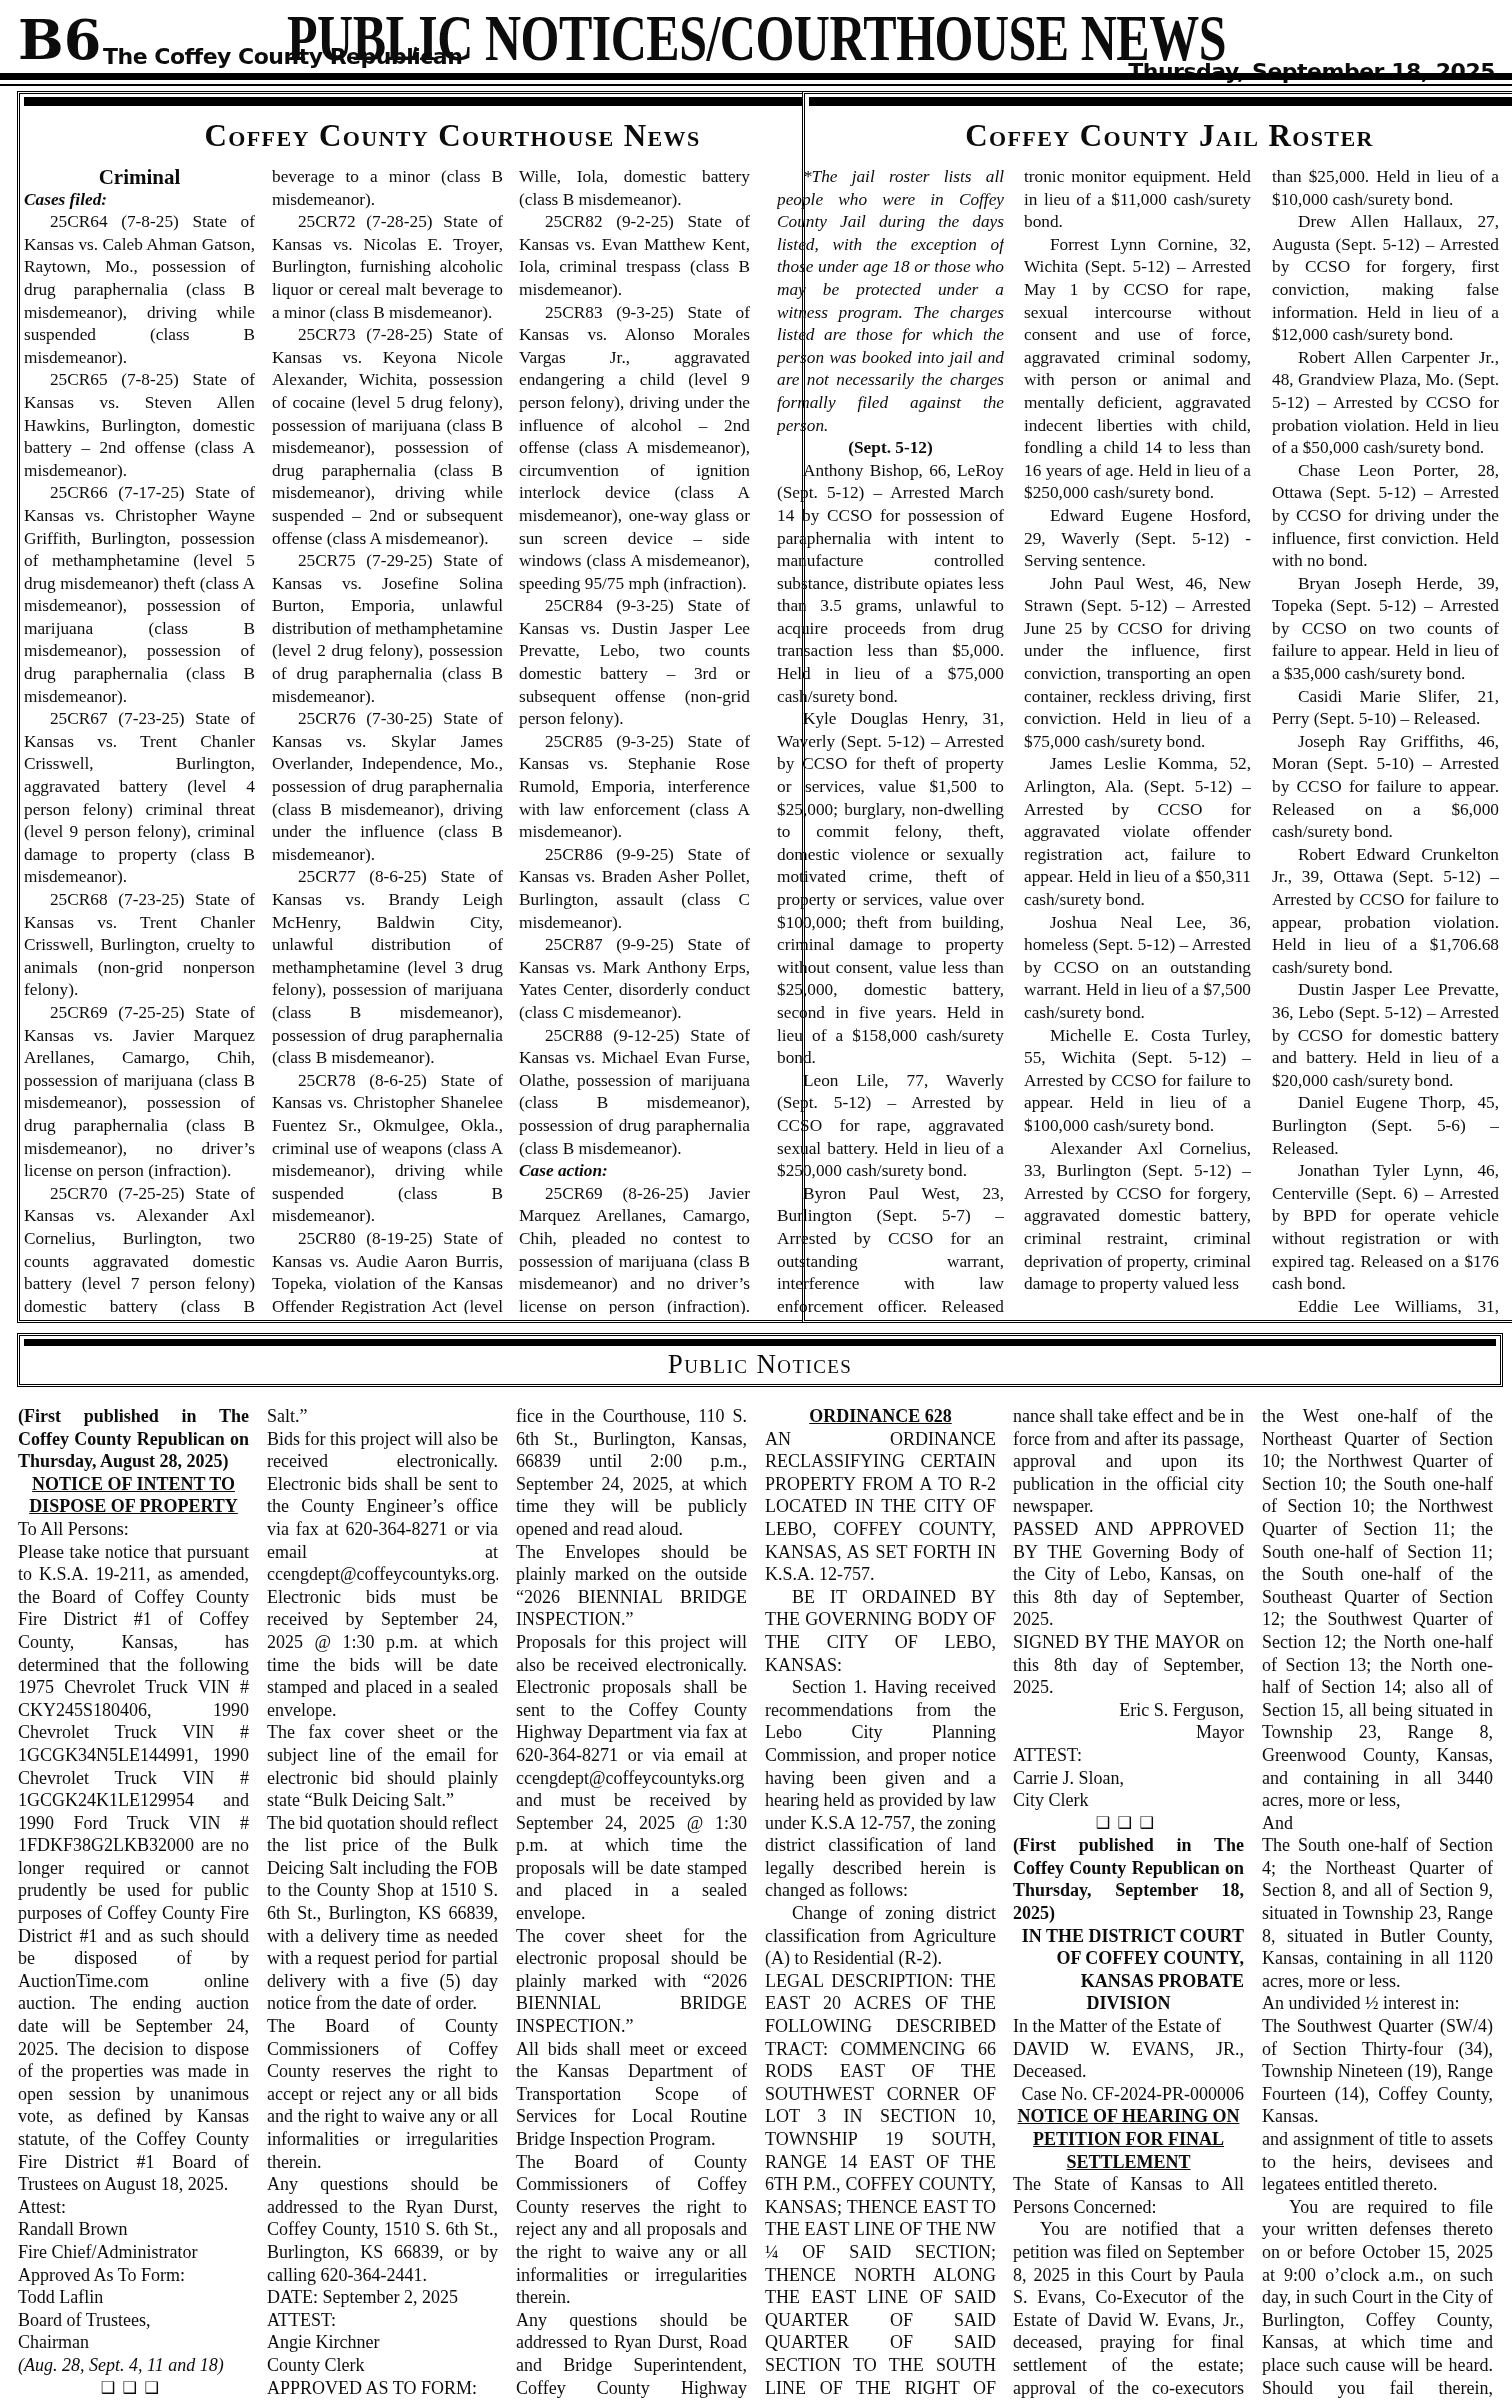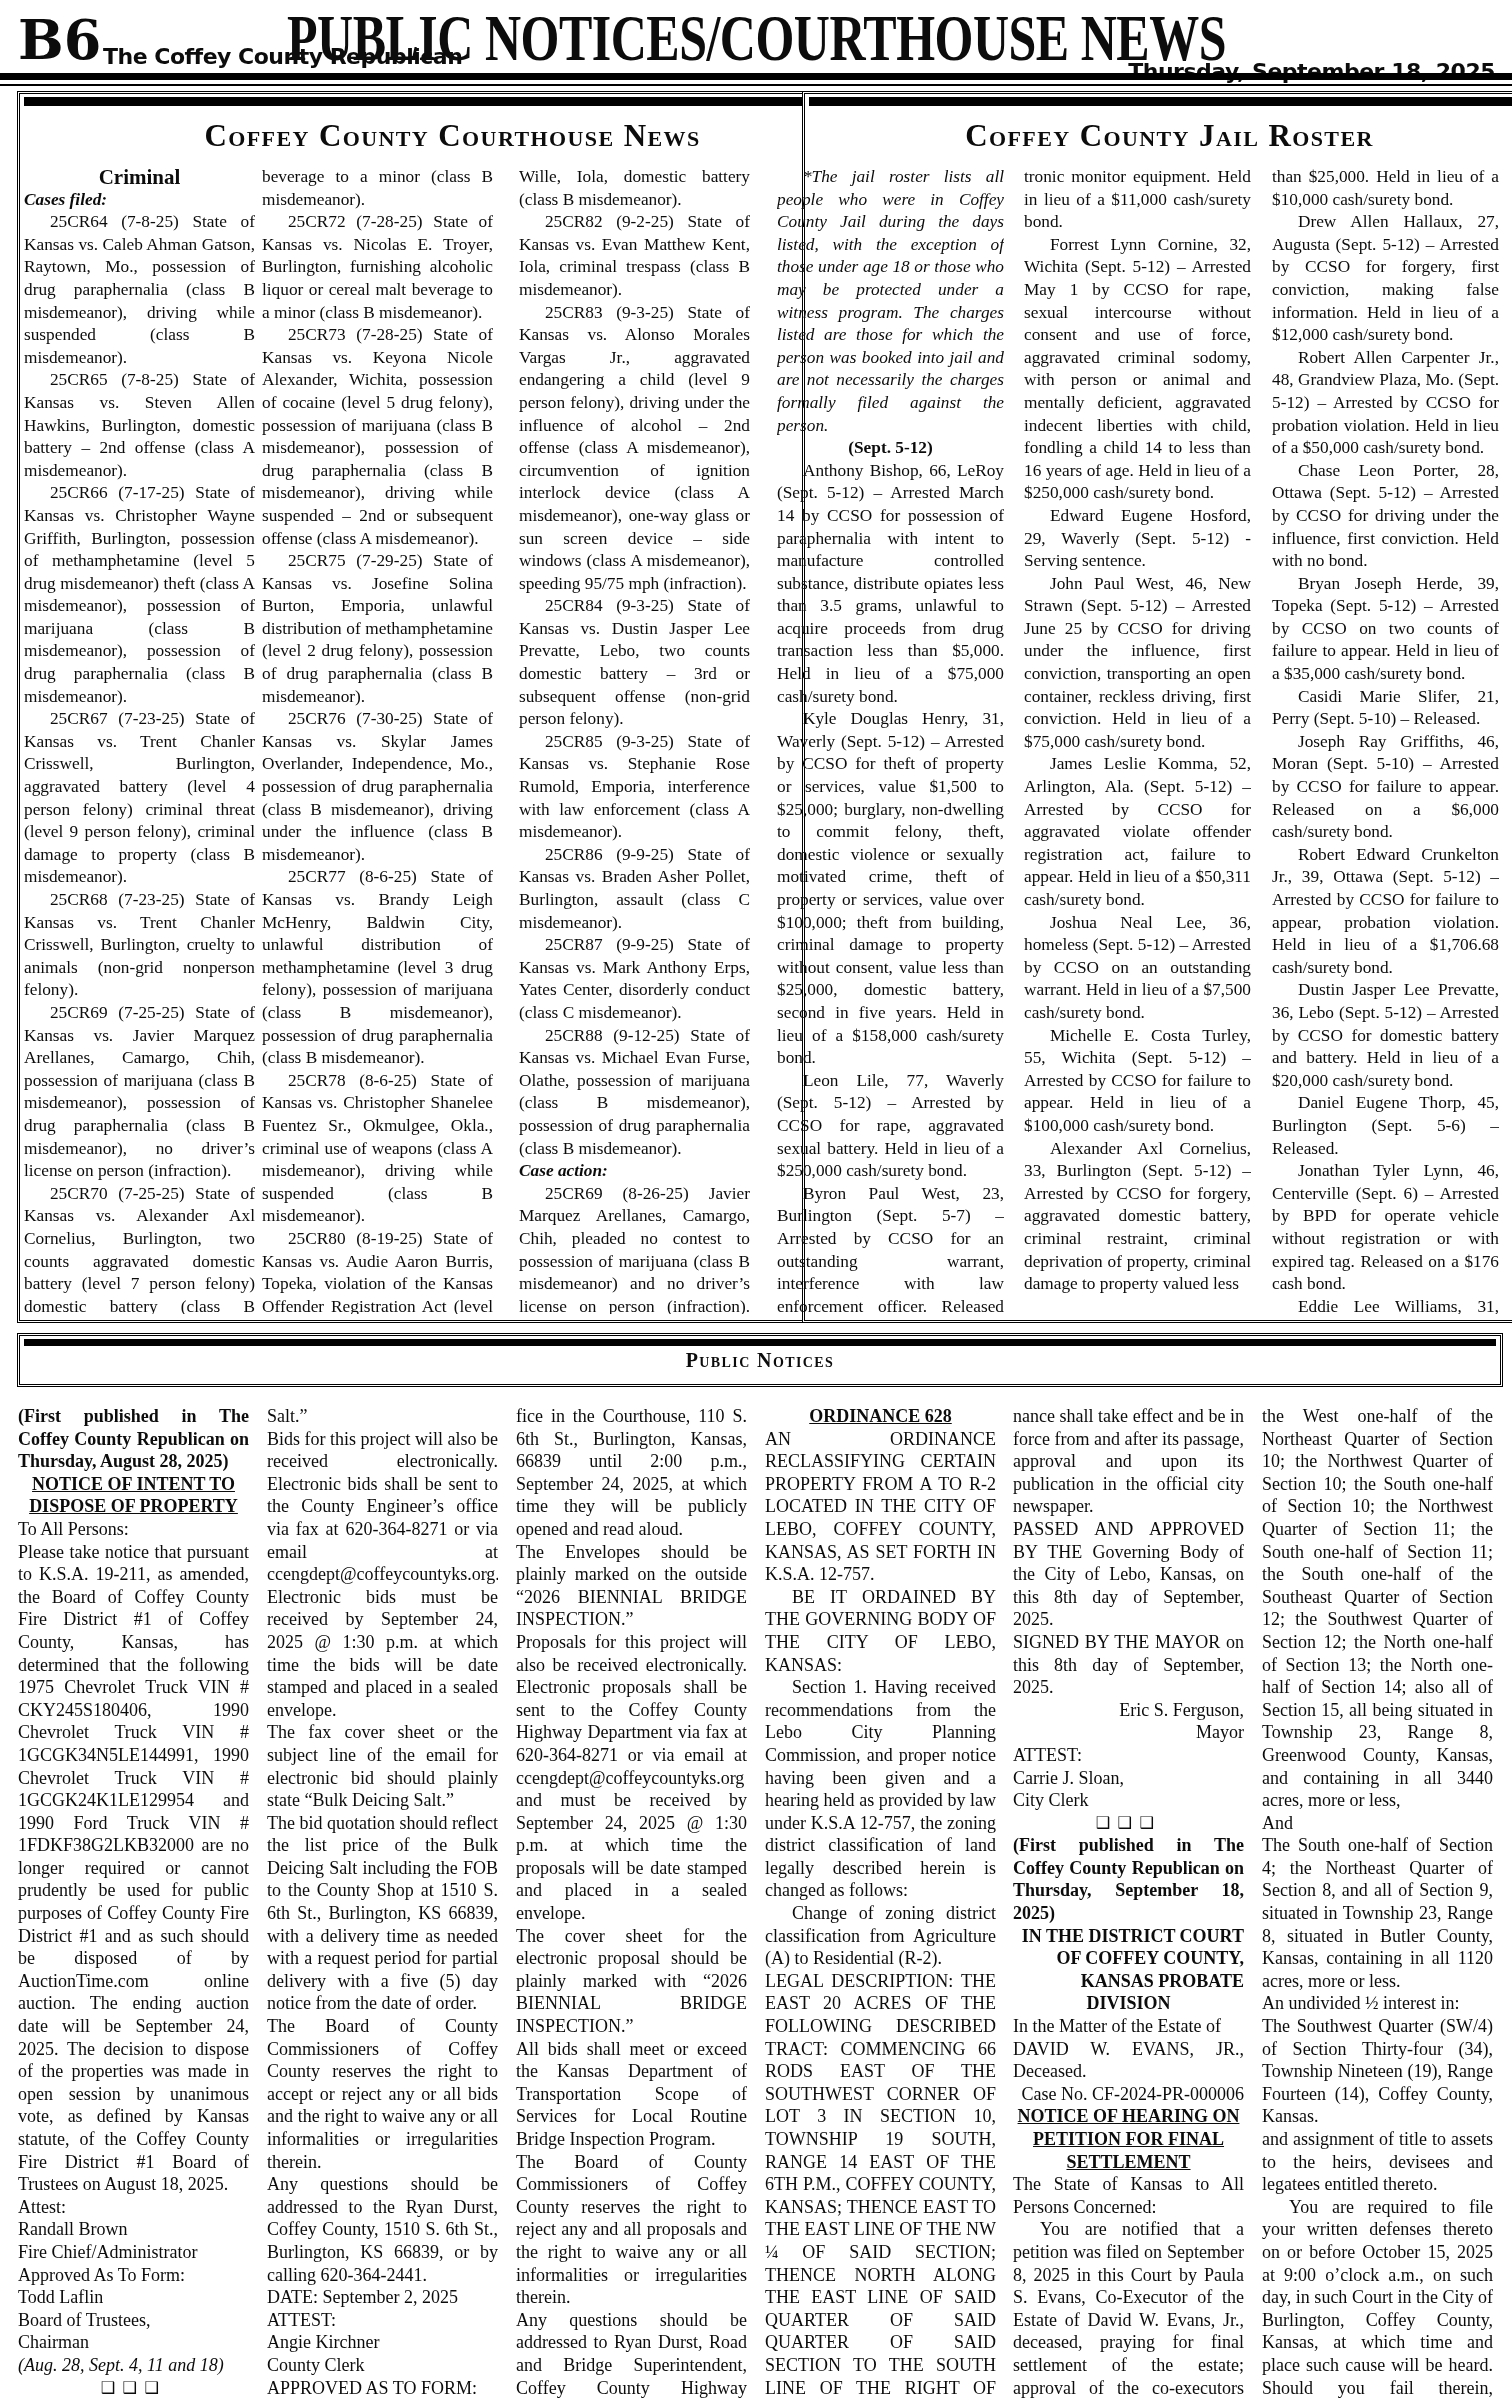--- a/index.html
+++ b/index.html
@@ -17,21 +17,21 @@
            font-family:"DejaVu Sans",sans-serif;letter-spacing:-0.5px;}
   .rule-thick{position:absolute;top:73px;left:0;width:1513px;height:7.2px;background:#000;}
   .rule-thin{position:absolute;top:84px;left:0;width:1513px;height:1.9px;background:#000;}
   
   .box{position:absolute;border:3.4px double #000;background:#fff;box-sizing:border-box;}
   .box .bar{height:8.6px;background:#000;margin:3.4px 4.3px 0 4.3px;}
   .box h2{text-align:center;font-variant:small-caps;font-weight:bold;font-size:31px;
           margin:12.5px 0 0 0;letter-spacing:1.4px;font-family:"Liberation Serif",serif;}
   .banner{position:absolute;border:3.4px double #000;background:#fff;box-sizing:border-box;overflow:hidden;}
   .banner .bar{height:7.2px;background:#000;margin:2.9px 4.3px 0 4.3px;}
-  .banner h2{text-align:center;font-variant:small-caps;font-weight:bold;font-size:20px;
+  .banner h2{text-align:center;font-variant:small-caps;font-weight:normal;font-size:27px;
           margin:2.9px 0 0 0;letter-spacing:1.4px;font-family:"Liberation Serif",serif;}
   
   .col{position:absolute;overflow:hidden;text-align:justify;}
   .boxcol{font-size:17.3px;line-height:22.6px;}
   .ncol{font-size:18px;line-height:22.6px;}
   .col p{margin:0;}
   .p  {text-indent:1.5em;}
   .pb {text-indent:1.5em;margin-top:.45em;}
   .b  {margin-top:.45em;}
   .fl {}
@@ -71,21 +71,21 @@
       <p class="hc">Criminal</p>
       <p class="cf">Cases filed:</p>
       <p class="p">25CR64 (7-8-25) State of Kansas vs. Caleb Ahman Gatson, Raytown, Mo., possession of drug paraphernalia (class B misdemeanor), driving while suspended (class B misdemeanor).</p>
       <p class="p">25CR65 (7-8-25) State of Kansas vs. Steven Allen Hawkins, Burlington, domestic battery – 2nd offense (class A misdemeanor).</p>
       <p class="p">25CR66 (7-17-25) State of Kansas vs. Christopher Wayne Griffith, Burlington, possession of methamphetamine (level 5 drug misdemeanor) theft (class A misdemeanor), possession of marijuana (class B misdemeanor), possession of drug paraphernalia (class B misdemeanor).</p>
       <p class="p">25CR67 (7-23-25) State of Kansas vs. Trent Chanler Crisswell, Burlington, aggravated battery (level 4 person felony) criminal threat (level 9 person felony), criminal damage to property (class B misdemeanor).</p>
       <p class="p">25CR68 (7-23-25) State of Kansas vs. Trent Chanler Crisswell, Burlington, cruelty to animals (non-grid nonperson felony).</p>
       <p class="p">25CR69 (7-25-25) State of Kansas vs. Javier Marquez Arellanes, Camargo, Chih, possession of marijuana (class B misdemeanor), possession of drug paraphernalia (class B misdemeanor), no driver’s license on person (infraction).</p>
       <p class="p">25CR70 (7-25-25) State of Kansas vs. Alexander Axl Cornelius, Burlington, two counts aggravated domestic battery (level 7 person felony) domestic battery (class B misdemeanor), criminal restraint (class A misdemeanor), criminal deprivation of property (class A misdemeanor).</p>
     </div>
-  <div class="col boxcol" style="left:262px;top:166px;width:231px;height:1148px;">
+  <div class="col boxcol" style="left:272px;top:166px;width:231px;height:1148px;">
       <p class="fl">beverage to a minor (class B misdemeanor).</p>
       <p class="p">25CR72 (7-28-25) State of Kansas vs. Nicolas E. Troyer, Burlington, furnishing alcoholic liquor or cereal malt beverage to a minor (class B misdemeanor).</p>
       <p class="p">25CR73 (7-28-25) State of Kansas vs. Keyona Nicole Alexander, Wichita, possession of cocaine (level 5 drug felony), possession of marijuana (class B misdemeanor), possession of drug paraphernalia (class B misdemeanor), driving while suspended – 2nd or subsequent offense (class A misdemeanor).</p>
       <p class="p">25CR75 (7-29-25) State of Kansas vs. Josefine Solina Burton, Emporia, unlawful distribution of methamphetamine (level 2 drug felony), possession of drug paraphernalia (class B misdemeanor).</p>
       <p class="p">25CR76 (7-30-25) State of Kansas vs. Skylar James Overlander, Independence, Mo., possession of drug paraphernalia (class B misdemeanor), driving under the influence (class B misdemeanor).</p>
       <p class="p">25CR77 (8-6-25) State of Kansas vs. Brandy Leigh McHenry, Baldwin City, unlawful distribution of methamphetamine (level 3 drug felony), possession of marijuana (class B misdemeanor), possession of drug paraphernalia (class B misdemeanor).</p>
       <p class="p">25CR78 (8-6-25) State of Kansas vs. Christopher Shanelee Fuentez Sr., Okmulgee, Okla., criminal use of weapons (class A misdemeanor), driving while suspended (class B misdemeanor).</p>
       <p class="p">25CR80 (8-19-25) State of Kansas vs. Audie Aaron Burris, Topeka, violation of the Kansas Offender Registration Act (level 6 person felony).</p>
     </div>
   <div class="col boxcol" style="left:519px;top:166px;width:231px;height:1148px;">

